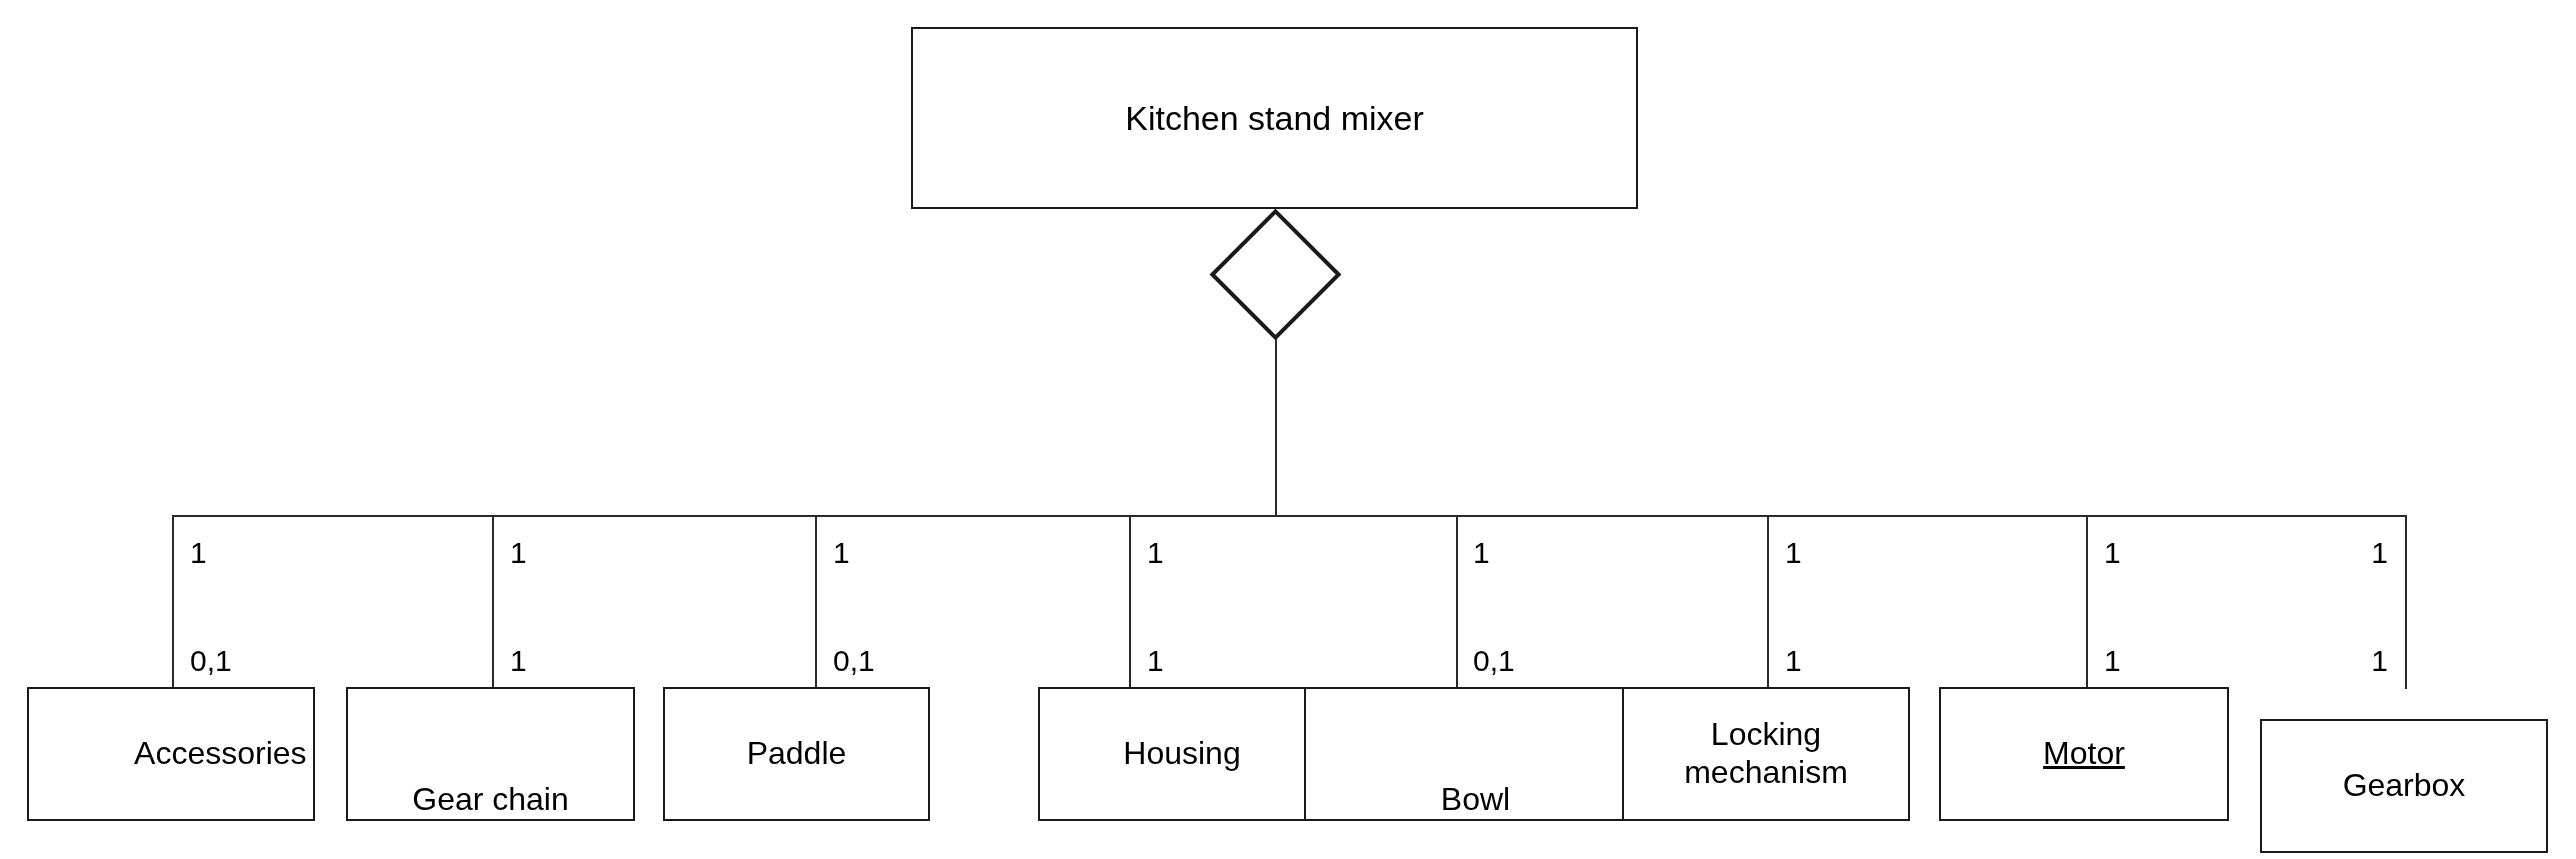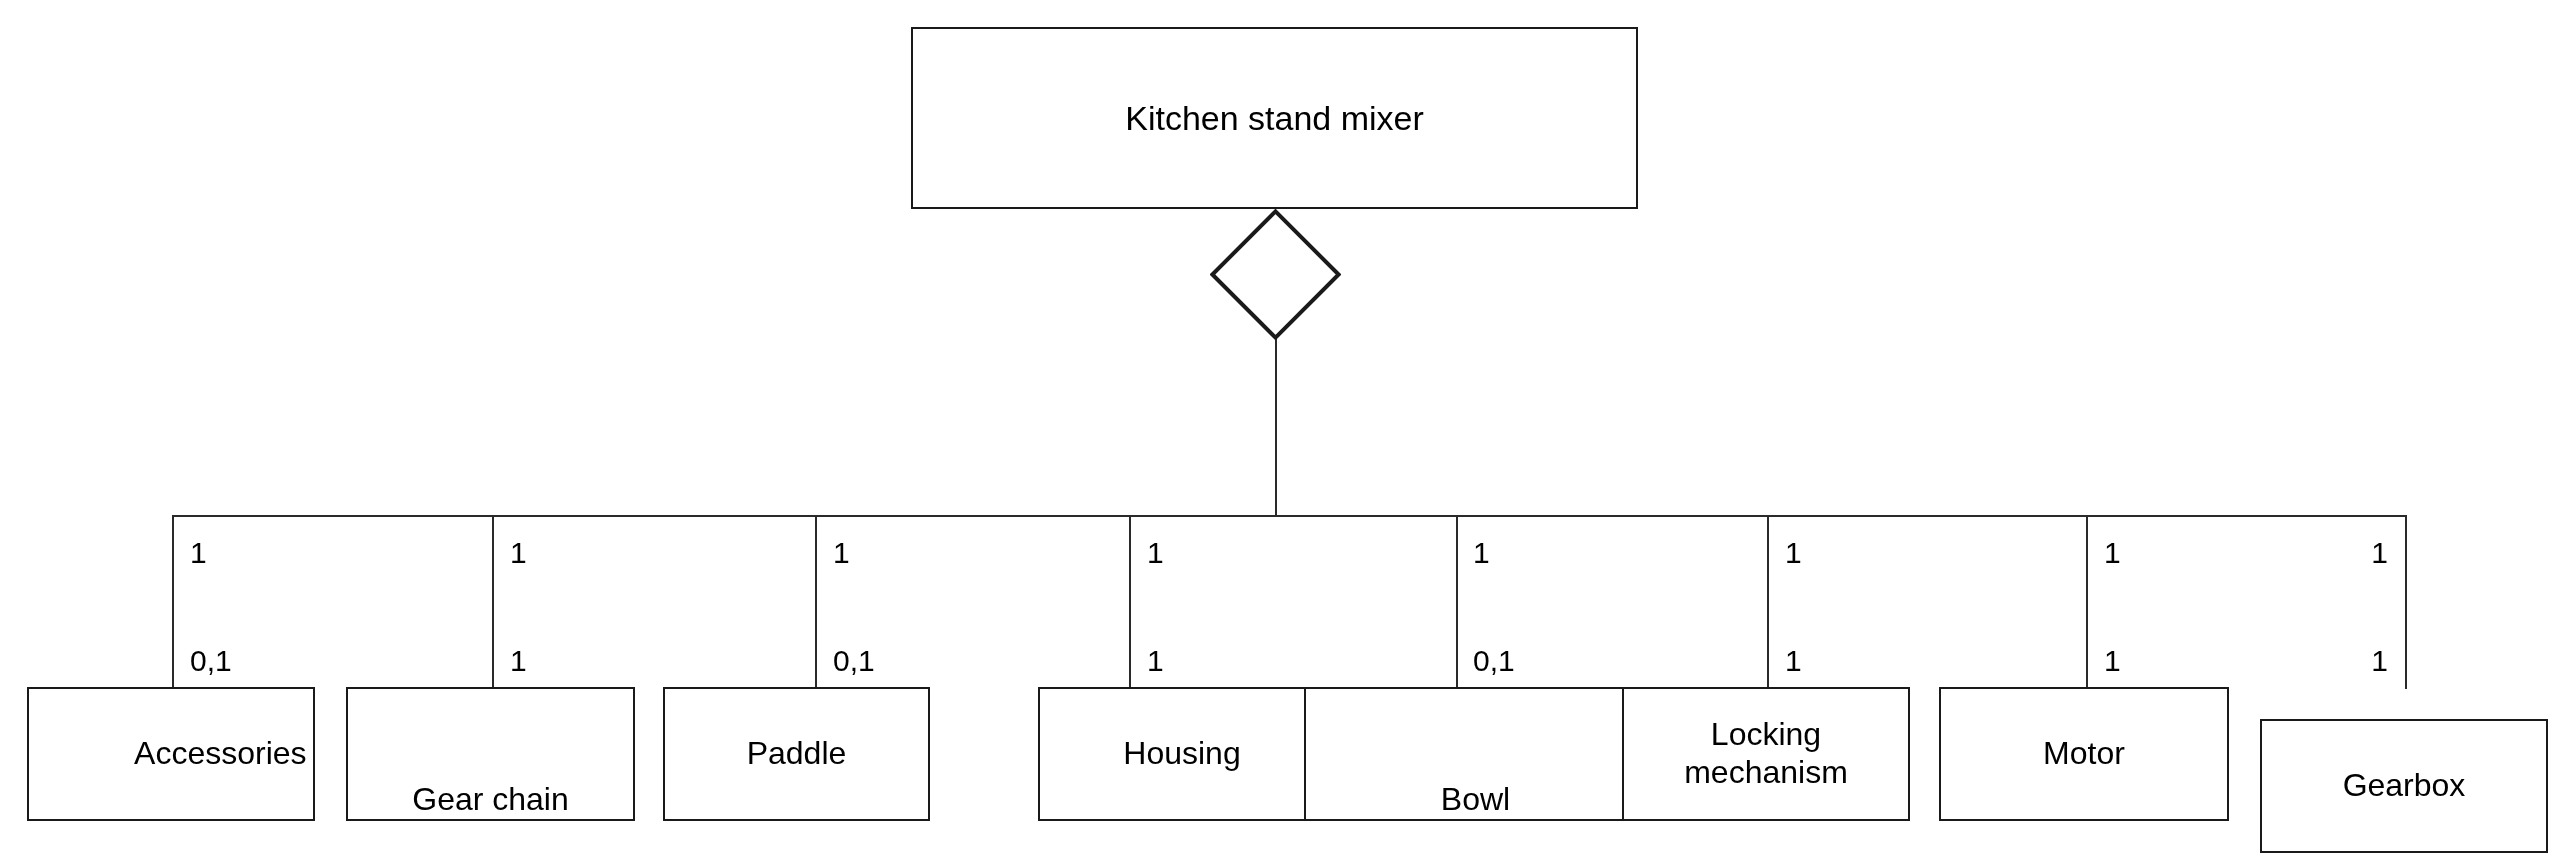--- a/index.html
+++ b/index.html
@@ -156,21 +156,21 @@
       <div class="line-v drop-line" style="left: 1767px;"></div>
       <span class="mult-label mult-top" style="left: 1785px;">1</span>
       <span class="mult-label mult-bot" style="left: 1785px;">1</span>
       <div class="node-box child-box" style="left: 1622px; width: 288px;">
         <span class="node-label">Locking
 mechanism</span>
       </div>
       <div class="line-v drop-line" style="left: 2086px;"></div>
       <span class="mult-label mult-top" style="left: 2104px;">1</span>
       <span class="mult-label mult-bot" style="left: 2104px;">1</span>
-      <div class="node-box child-box" style="left: 1939px; width: 290px;">
+      <div class="node-box child-box" style="left: 1939px; width: 290px; text-decoration: underline;">
         <span class="node-label">Motor</span>
       </div>
       <div class="line-v drop-line" style="left: 2405px;"></div>
       <span class="mult-label mult-top mult-left" style="right: 188px;">1</span>
       <span class="mult-label mult-bot mult-left" style="right: 188px;">1</span>
       <div class="node-box child-box" style="left: 2260px; width: 288px; margin-top: 32px;">
         <span class="node-label">Gearbox</span>
       </div>
     </div>
 

